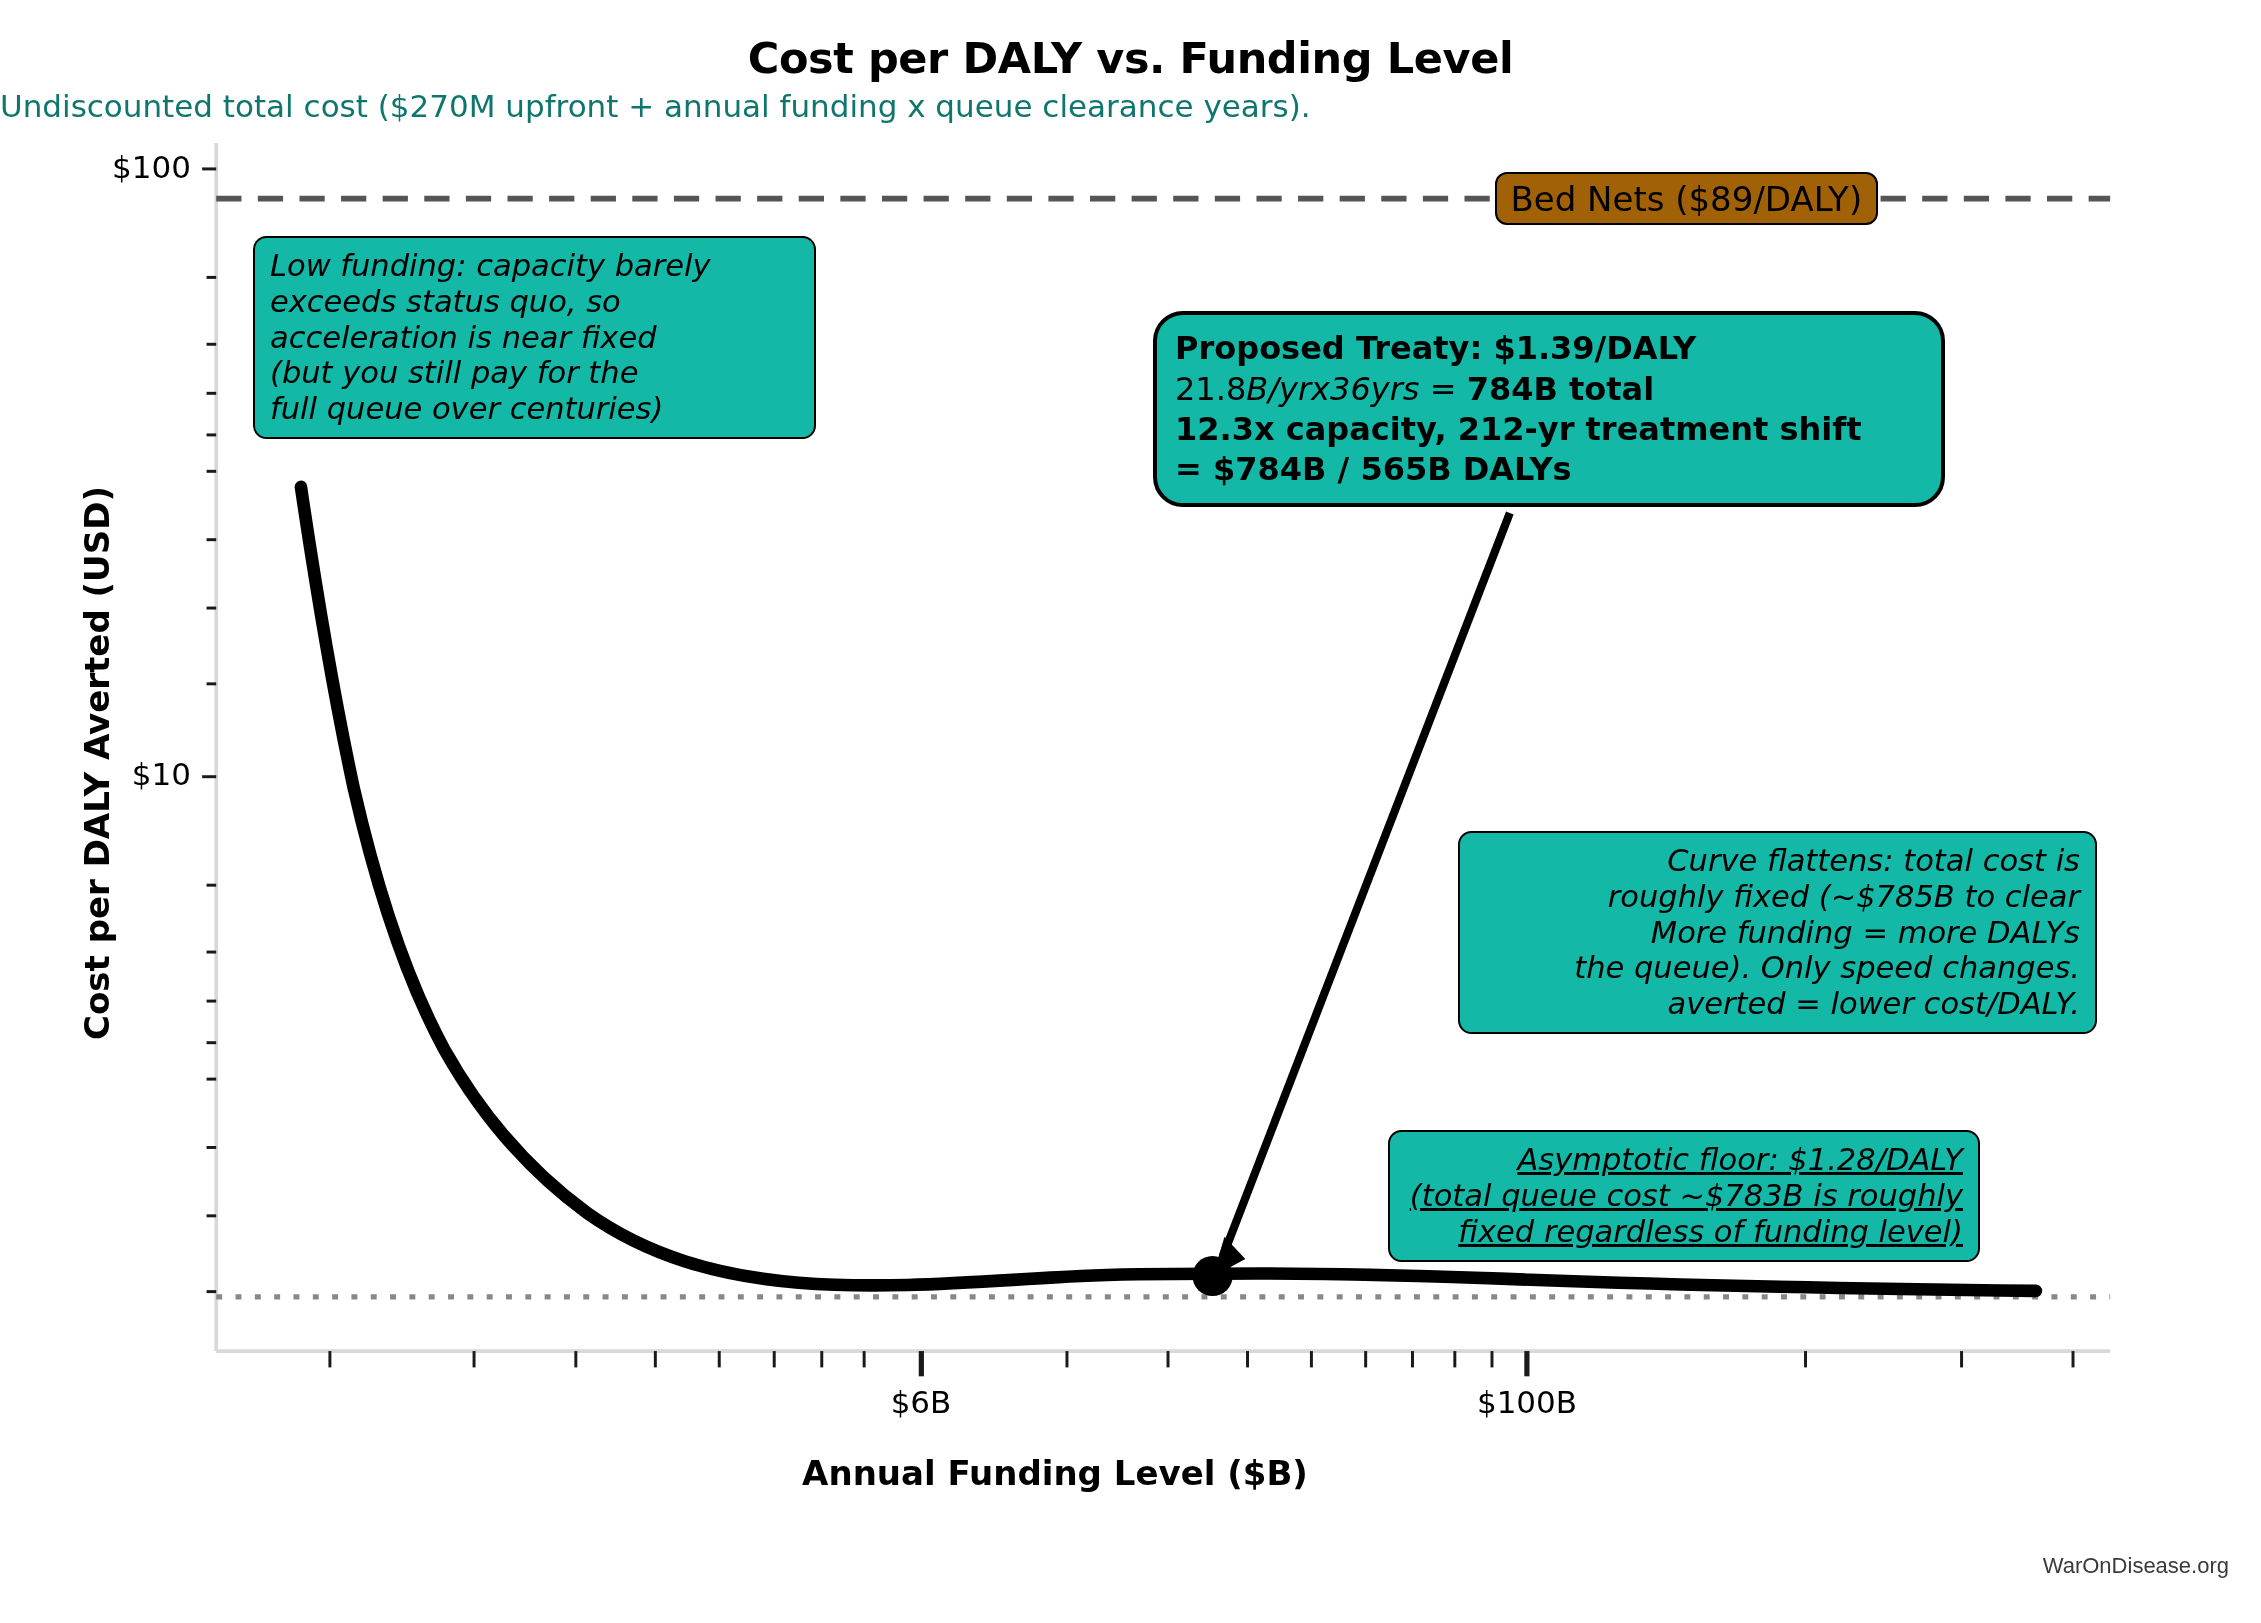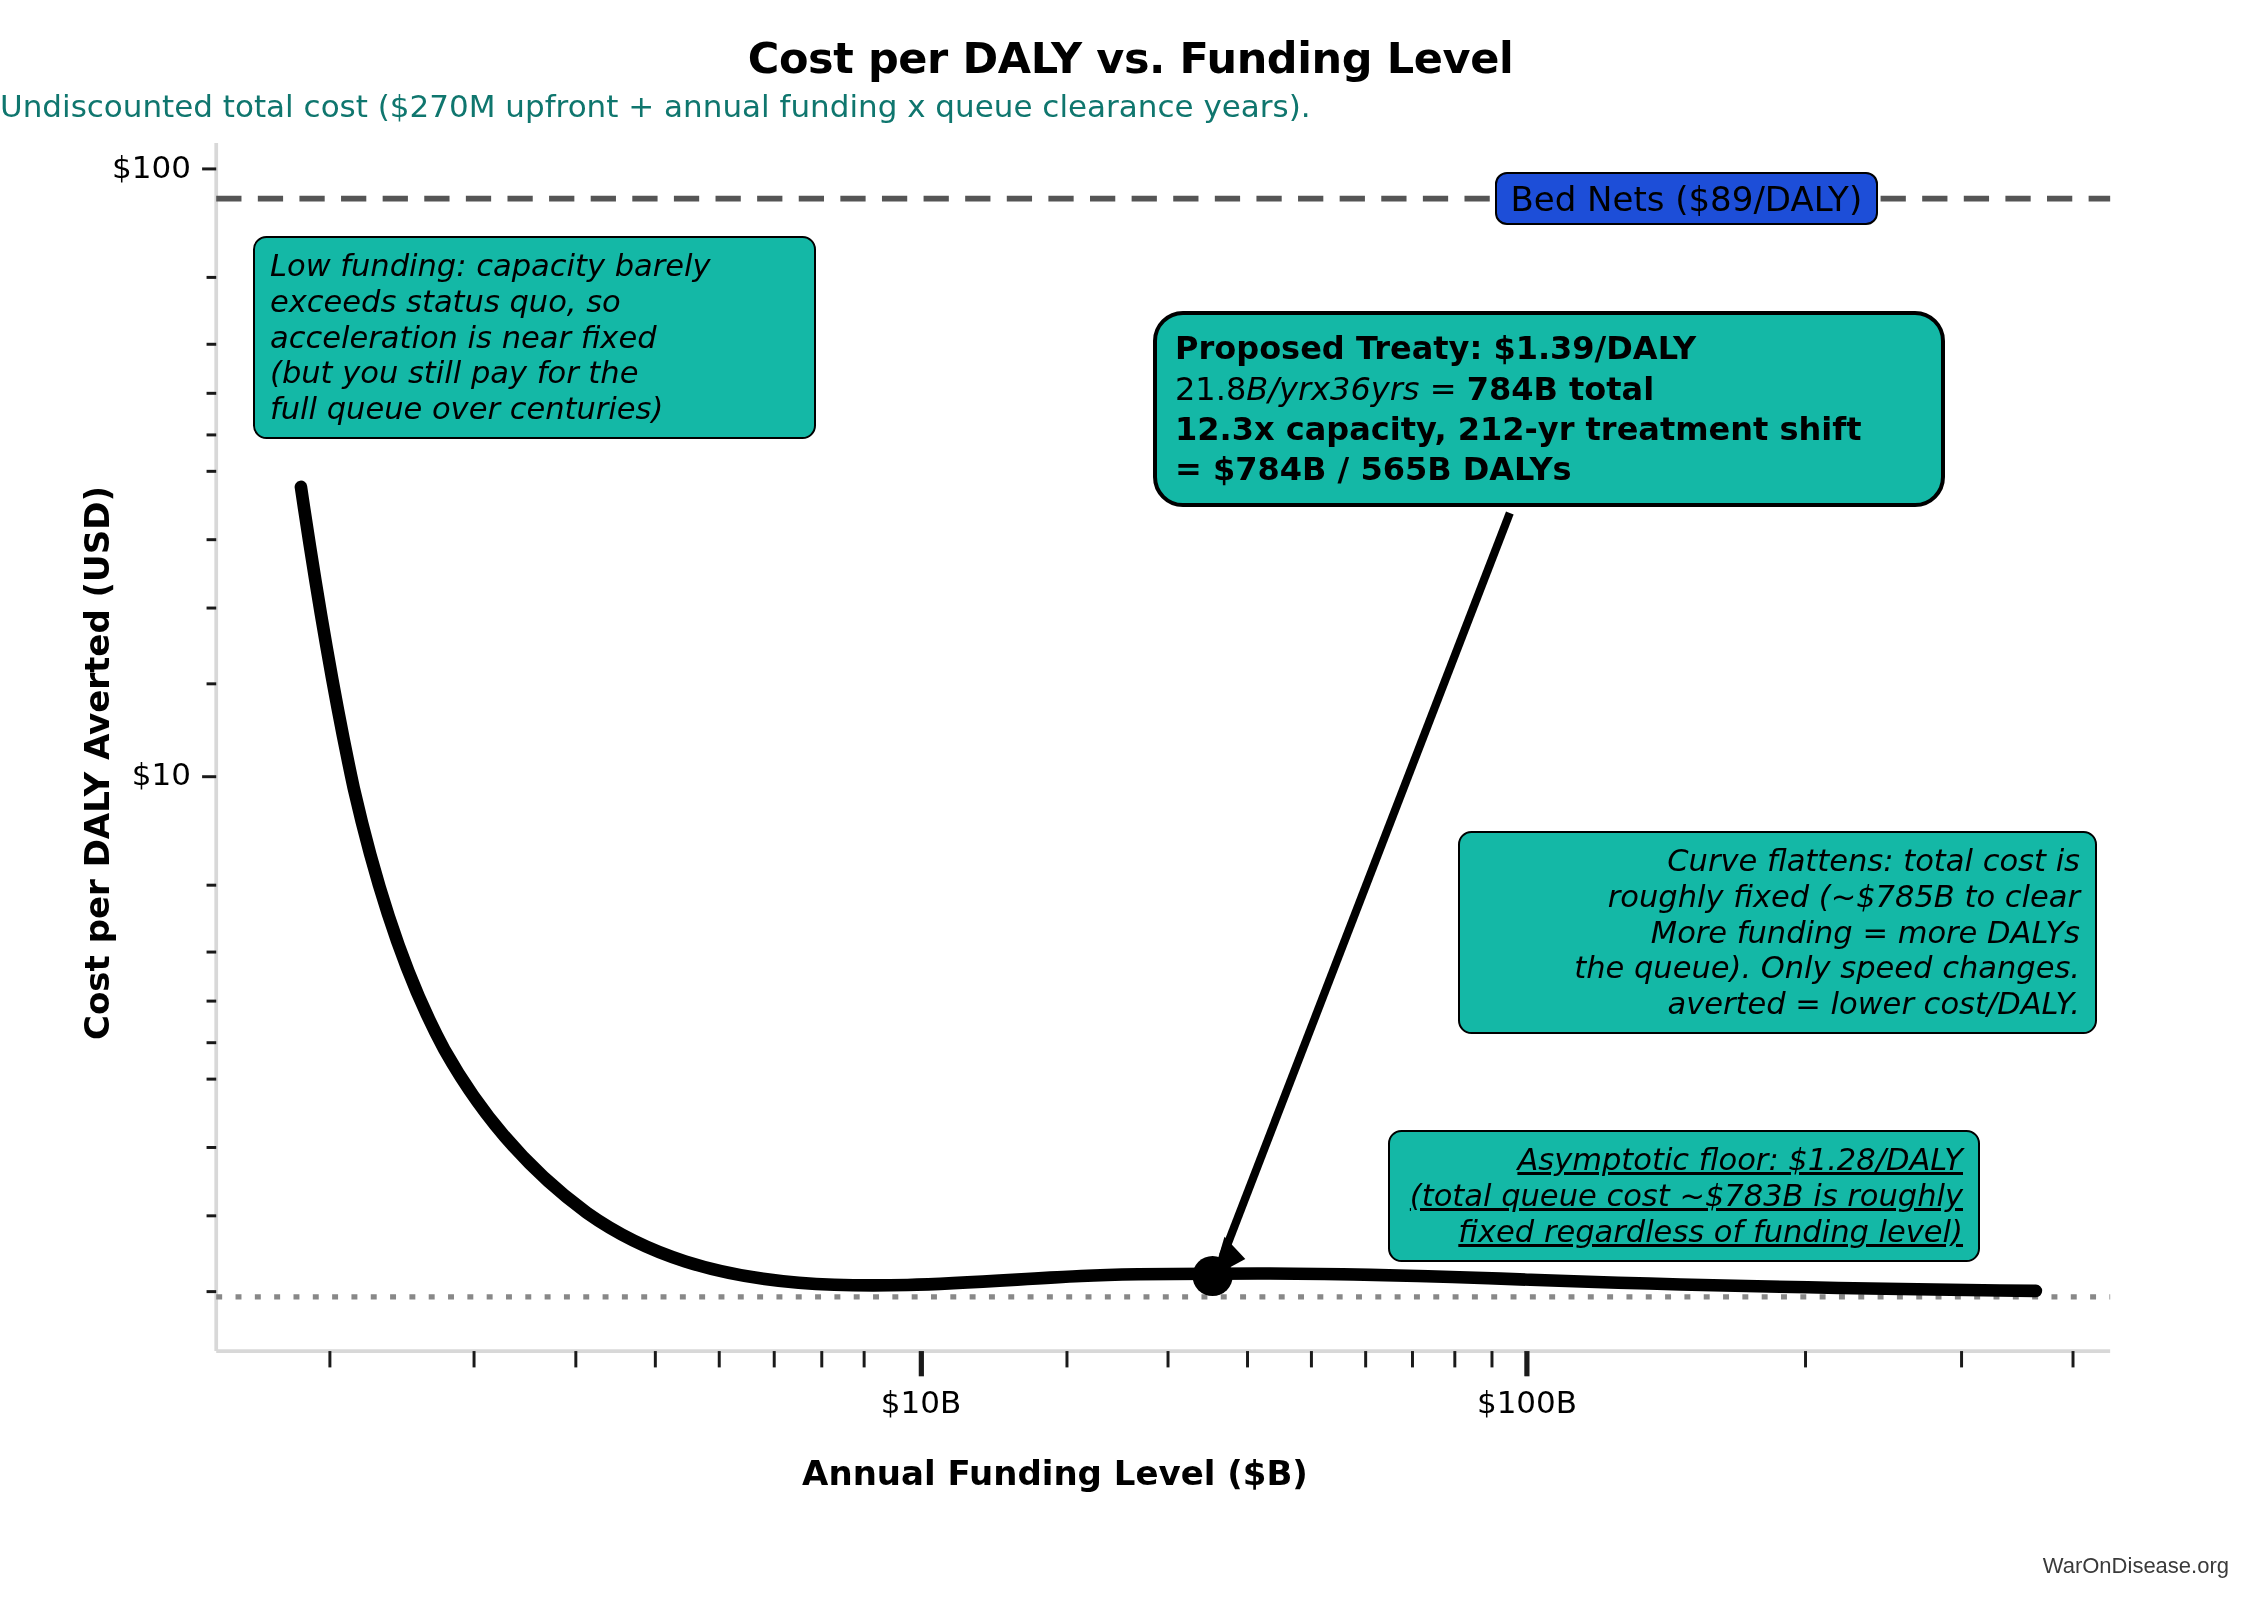--- a/index.html
+++ b/index.html
@@ -63,21 +63,21 @@
     border-width:4.5px;border-radius:30px;padding:13.4px 18px;
     font-size:32px;line-height:1.26;
   }
   #anno-treaty .ln-bold{font-weight:bold;white-space:nowrap;}
   #anno-treaty .ln-mixed{white-space:nowrap;}
   #anno-treaty .mathit{font-style:italic;font-weight:normal;}
   #anno-treaty .mathnum{font-style:normal;font-weight:normal;}
 
   #bednets-label{
     left:1495px;top:172px;width:auto;
-    border:2.2px solid #000;border-radius:12px;background:#1d4ed8;
+    border:2.2px solid #000;border-radius:12px;background:#a16207;
     padding:4.5px 13.4px;font-size:34px;color:#000;white-space:nowrap;
   }
 
   
   #footer-credit{
     left:1783px;top:1553px;width:446px;text-align:right;
     font-size:22px;color:#3a3a3a;
     font-family:"Liberation Sans",sans-serif;
   }
 
@@ -158,21 +158,21 @@
     <line x1="2032" y1="690" x2="1646" y2="1690" stroke="#000000" stroke-width="11"></line>
     <path d="M 1632,1718 L 1648,1664 L 1676,1694 Z" fill="#000000"></path>
   </g>
 
   <circle cx="1632" cy="1717" r="27" fill="#000000"></circle>
 </svg>
 
 <div class="abs ytick-label" style="top:149px;">$100</div>
 <div class="abs ytick-label" style="top:756px;">$10</div>
 
-<div class="abs xtick-label" style="left:921px;top:1384px;">$10B</div>
+<div class="abs xtick-label" style="left:921px;top:1384px;">$6B</div>
 <div class="abs xtick-label" style="left:1527px;top:1384px;">$100B</div>
 
 <div class="abs" id="x-axis-title">Annual Funding Level ($B)</div>
 <div class="abs" id="y-axis-title">Cost per DALY Averted (USD)</div>
 
 <div class="abs anno-box anno-italic" id="anno-low-funding">
   <div>Low funding: capacity barely</div>
   <div>exceeds status quo, so</div>
   <div>acceleration is near fixed</div>
   <div>(but you still pay for the</div>

